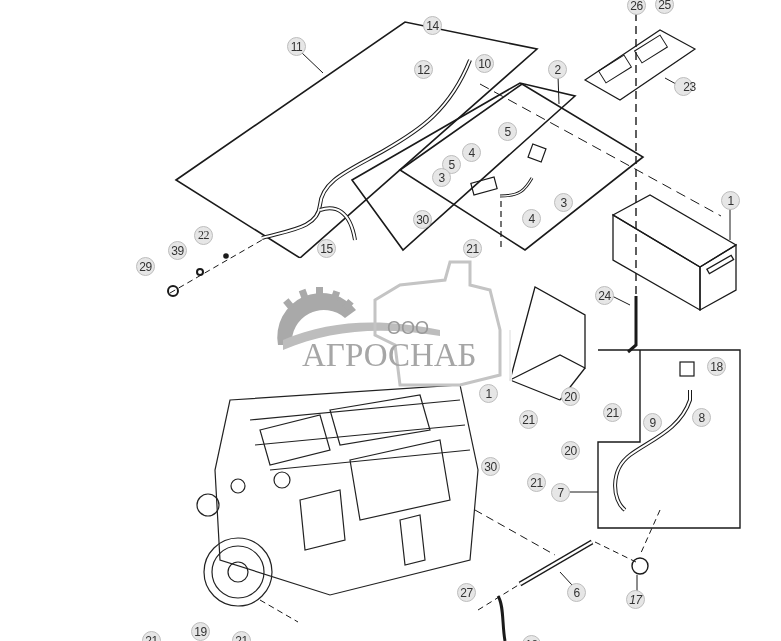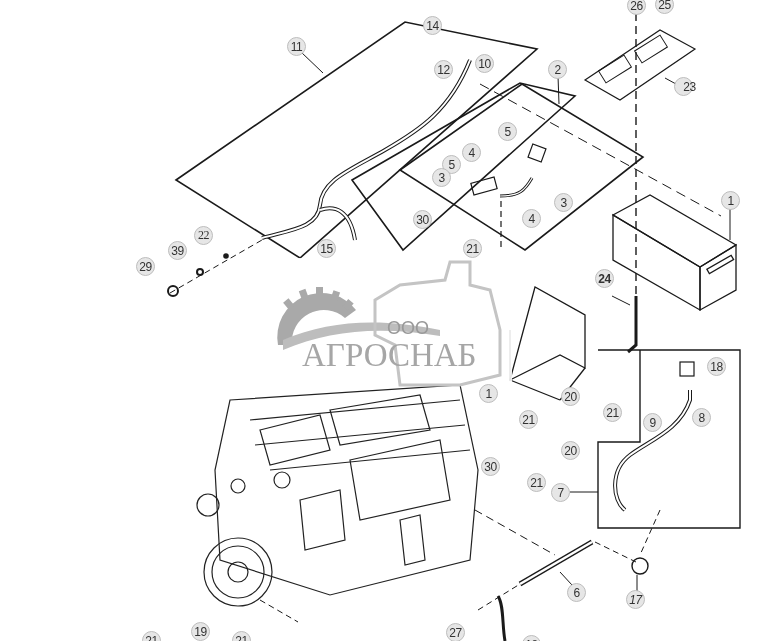--- a/index.html
+++ b/index.html
@@ -119,49 +119,49 @@
   </g>
   <text x="387" y="334" font-family="Liberation Sans, sans-serif" font-size="18" fill="#999">ООО</text>
   <text x="302" y="366" font-family="Liberation Serif, serif" font-size="33" fill="#a6a6a6">АГРОСНАБ</text>
 </svg>
 
 <div id="callouts">
     <div class="callout" style="left: 627px; top: -4px;">26</div>
     <div class="callout" style="left: 655px; top: -5px;">25</div>
     <div class="callout" style="left: 423px; top: 16px;">14</div>
     <div class="callout" style="left: 287px; top: 37px;">11</div>
-    <div class="callout" style="left: 434px; top: 60px;">12</div>
+    <div class="callout" style="left: 414px; top: 60px;">12</div>
     <div class="callout" style="left: 475px; top: 54px;">10</div>
     <div class="callout" style="left: 548px; top: 60px;">2</div>
     <div class="callout" style="left: 674px; top: 77px; padding-left: 12px;">23</div>
     <div class="callout" style="left: 498px; top: 122px;">5</div>
     <div class="callout" style="left: 462px; top: 143px;">4</div>
     <div class="callout" style="left: 442px; top: 155px;">5</div>
     <div class="callout" style="left: 432px; top: 168px;">3</div>
     <div class="callout" style="left: 554px; top: 193px;">3</div>
     <div class="callout" style="left: 721px; top: 191px;">1</div>
     <div class="callout" style="left: 522px; top: 209px;">4</div>
     <div class="callout" style="left: 413px; top: 210px;">30</div>
     <div class="callout" style="left: 194px; top: 226px; font-family: Liberation Serif, serif;">22</div>
     <div class="callout" style="left: 168px; top: 241px;">39</div>
     <div class="callout" style="left: 317px; top: 239px;">15</div>
     <div class="callout" style="left: 463px; top: 239px;">21</div>
     <div class="callout" style="left: 136px; top: 257px;">29</div>
-    <div class="callout" style="left: 595px; top: 269px; font-weight: bold;">24</div>
+    <div class="callout" style="left: 595px; top: 286px;">24</div>
     <div class="callout" style="left: 707px; top: 357px;">18</div>
     <div class="callout" style="left: 479px; top: 384px;">1</div>
     <div class="callout" style="left: 561px; top: 387px;">20</div>
     <div class="callout" style="left: 643px; top: 413px;">9</div>
     <div class="callout" style="left: 692px; top: 408px;">8</div>
     <div class="callout" style="left: 603px; top: 403px;">21</div>
     <div class="callout" style="left: 519px; top: 410px;">21</div>
     <div class="callout" style="left: 561px; top: 441px;">20</div>
     <div class="callout" style="left: 481px; top: 457px;">30</div>
     <div class="callout" style="left: 527px; top: 473px;">21</div>
     <div class="callout" style="left: 551px; top: 483px;">7</div>
     <div class="callout" style="left: 567px; top: 583px;">6</div>
-    <div class="callout" style="left: 446px; top: 583px; margin-top: 40px;">27</div>
+    <div class="callout" style="left: 457px; top: 583px;">27</div>
     <div class="callout" style="left: 626px; top: 590px; font-style: italic;">17</div>
     <div class="callout" style="left: 522px; top: 603px; margin-top: 32px;">18</div>
     <div class="callout" style="left: 191px; top: 622px;">19</div>
     <div class="callout" style="left: 142px; top: 631px;">21</div>
     <div class="callout" style="left: 232px; top: 631px;">21</div>
   </div>
 
 </body></html>

